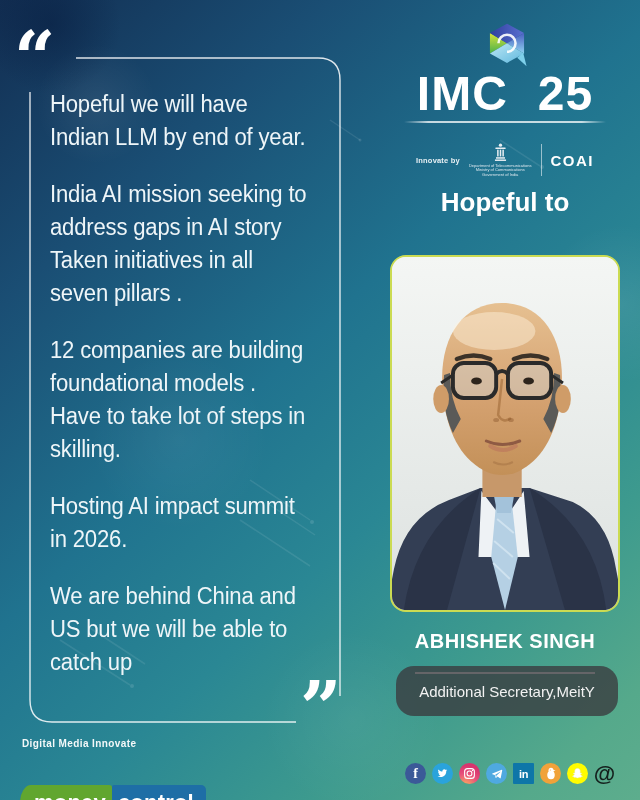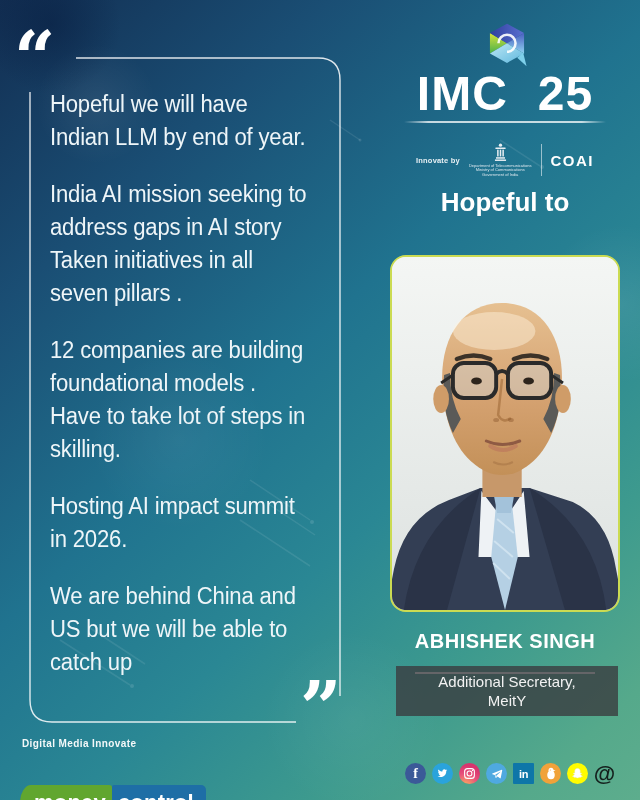--- a/index.html
+++ b/index.html
@@ -66,22 +66,22 @@
     background:linear-gradient(#f2f4f2,#e3e7e5);box-sizing:border-box;
   }
   .photo-card svg{display:block;width:100%;height:100%;}
   .speaker-name{
     position:absolute;left:380px;top:630px;width:250px;text-align:center;
     font-size:20px;font-weight:800;letter-spacing:0.5px;color:#ffffff;
   }
   .speaker-name span{border-bottom:2.5px solid #ffffff;padding-bottom:20px;}
   .speaker-badge{
     position:absolute;left:396px;top:666px;width:222px;height:50px;
-    background:rgba(58,58,62,0.78);border-radius:0;
-    display:flex;flex-direction:column;align-items:center;justify-content:center;
+    background:rgba(58,58,62,0.78);border-radius:18px;
+    display:flex;flex-direction:row;align-items:center;justify-content:center;
     font-size:15px;line-height:19px;color:#f2f2f2;
   }
   
   .partner-label{
     position:absolute;left:22px;top:738px;font-size:10px;font-weight:700;
     letter-spacing:0.4px;color:#f4f8f9;
   }
   .mc-logo{position:absolute;left:20px;top:785px;display:flex;height:36px;}
   .mc-part{
     display:flex;align-items:center;font-size:22px;font-weight:800;

